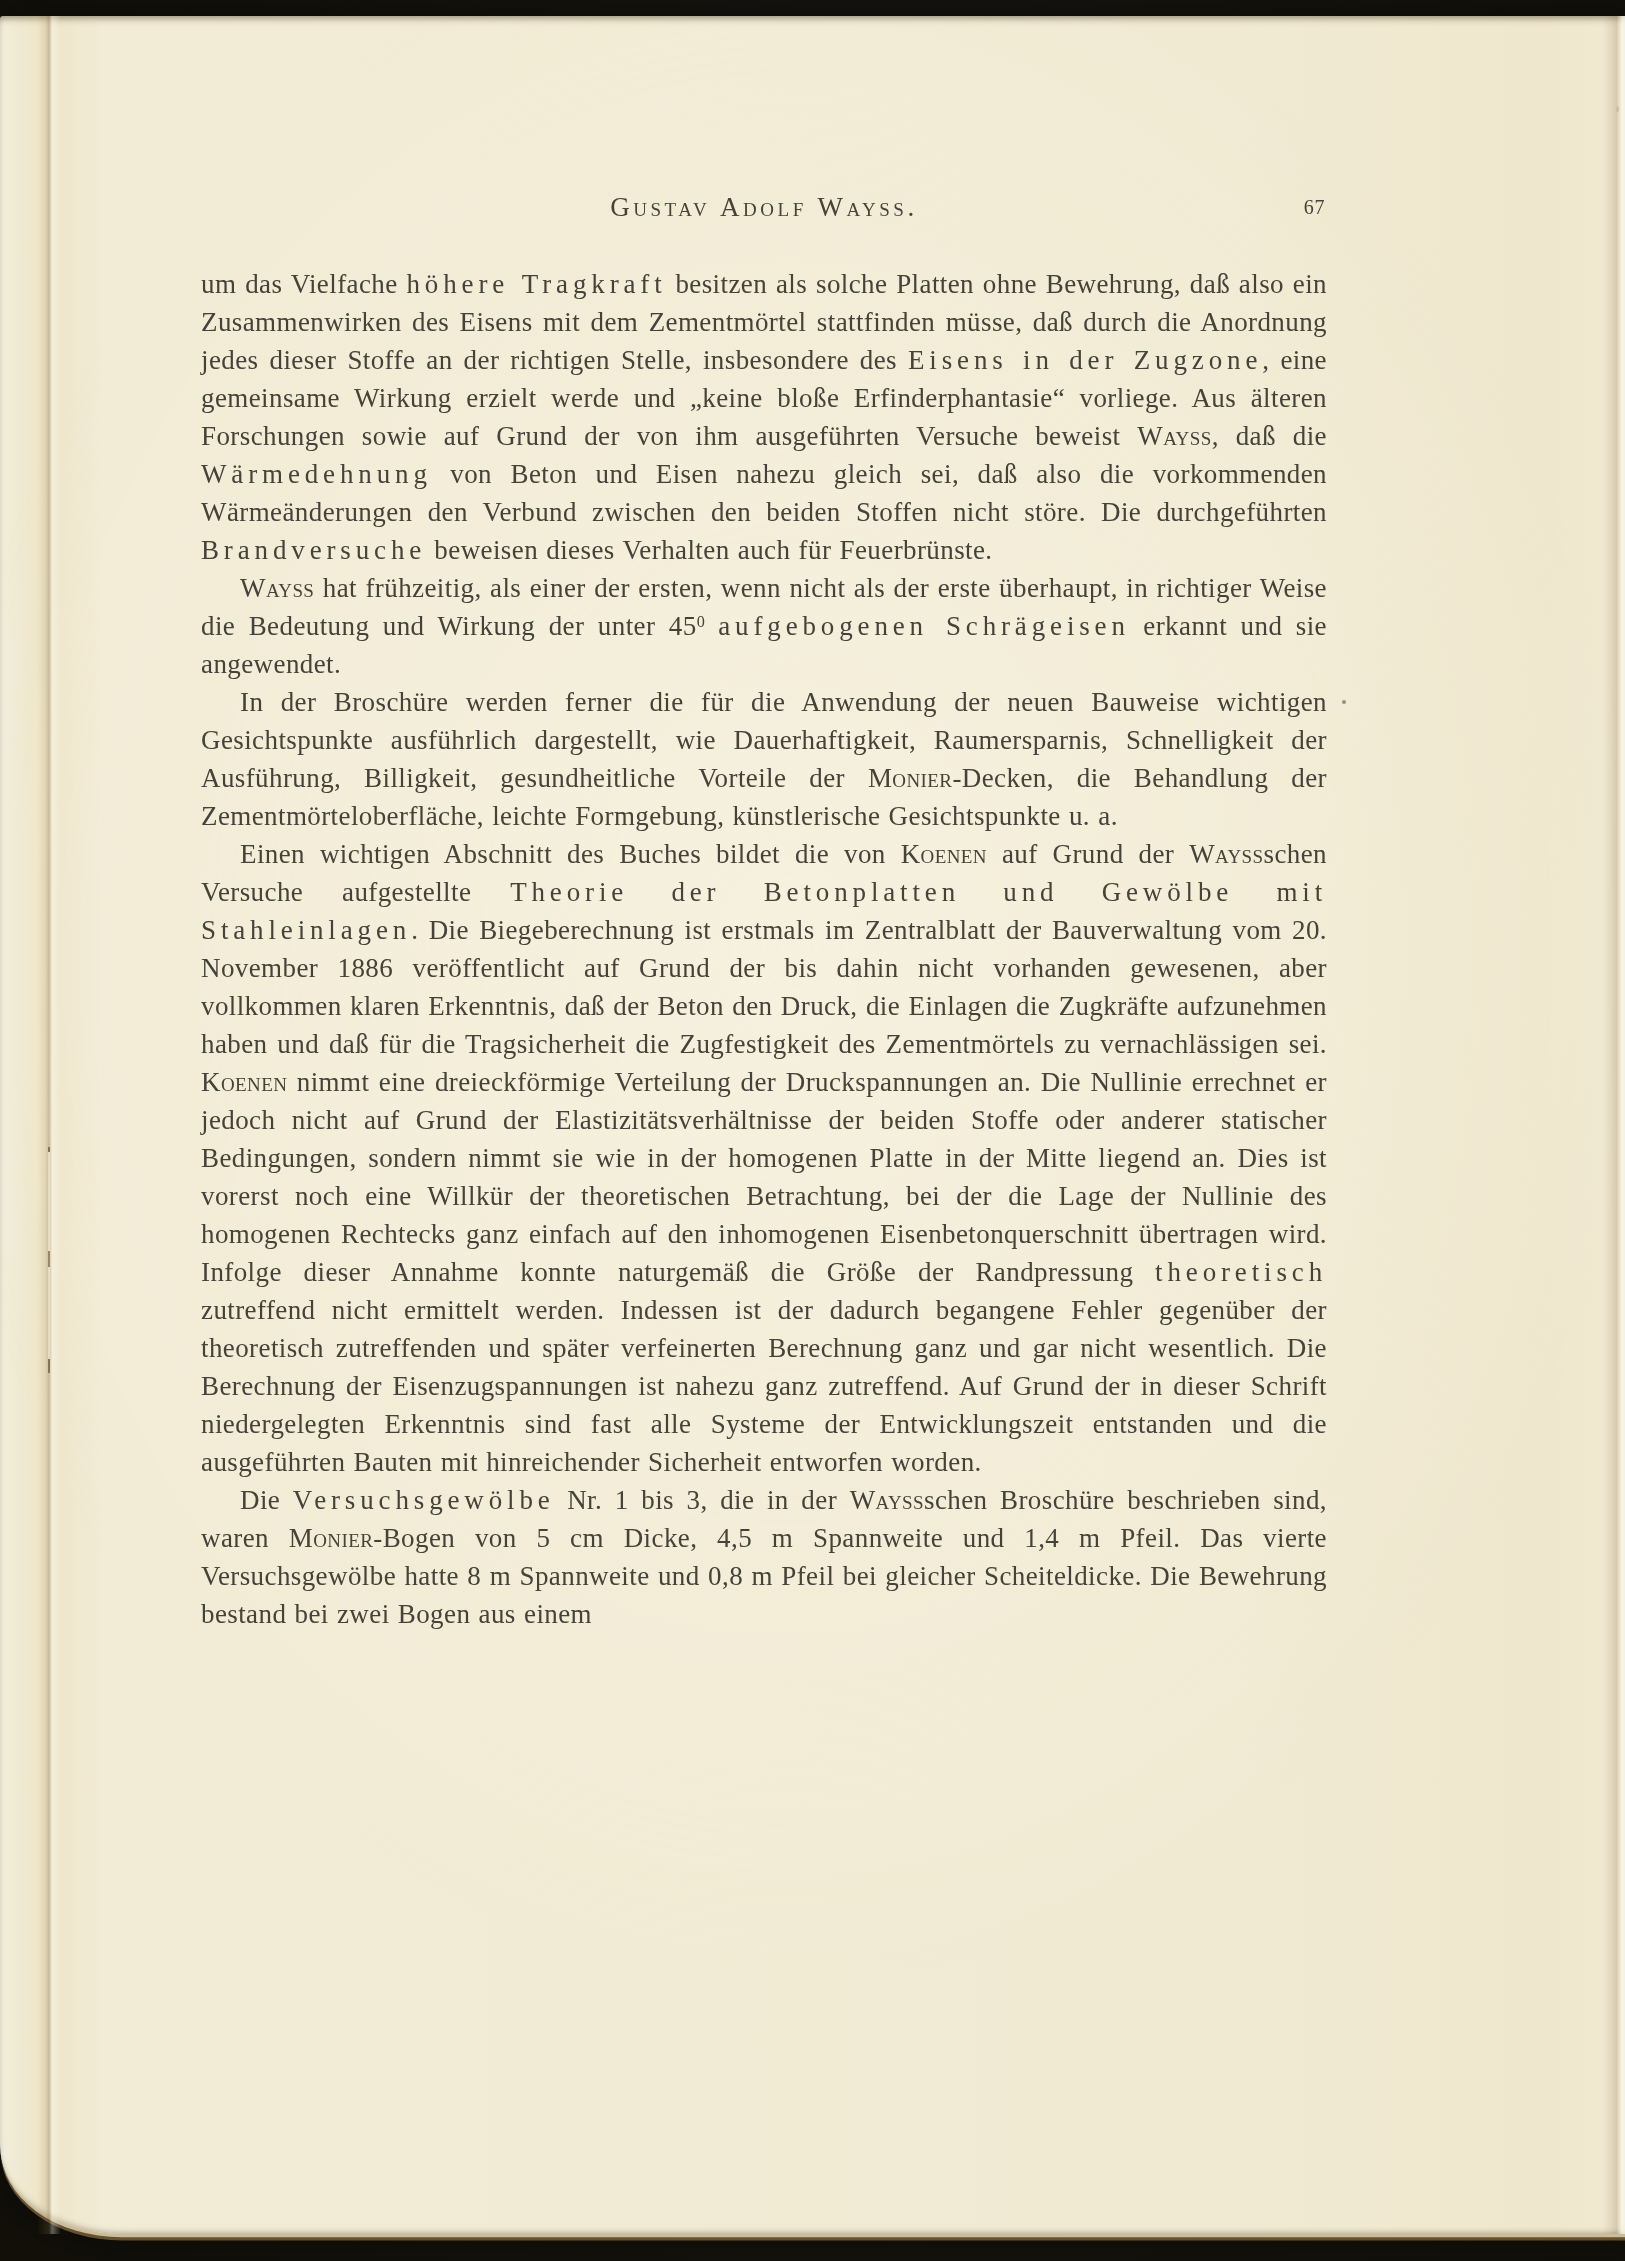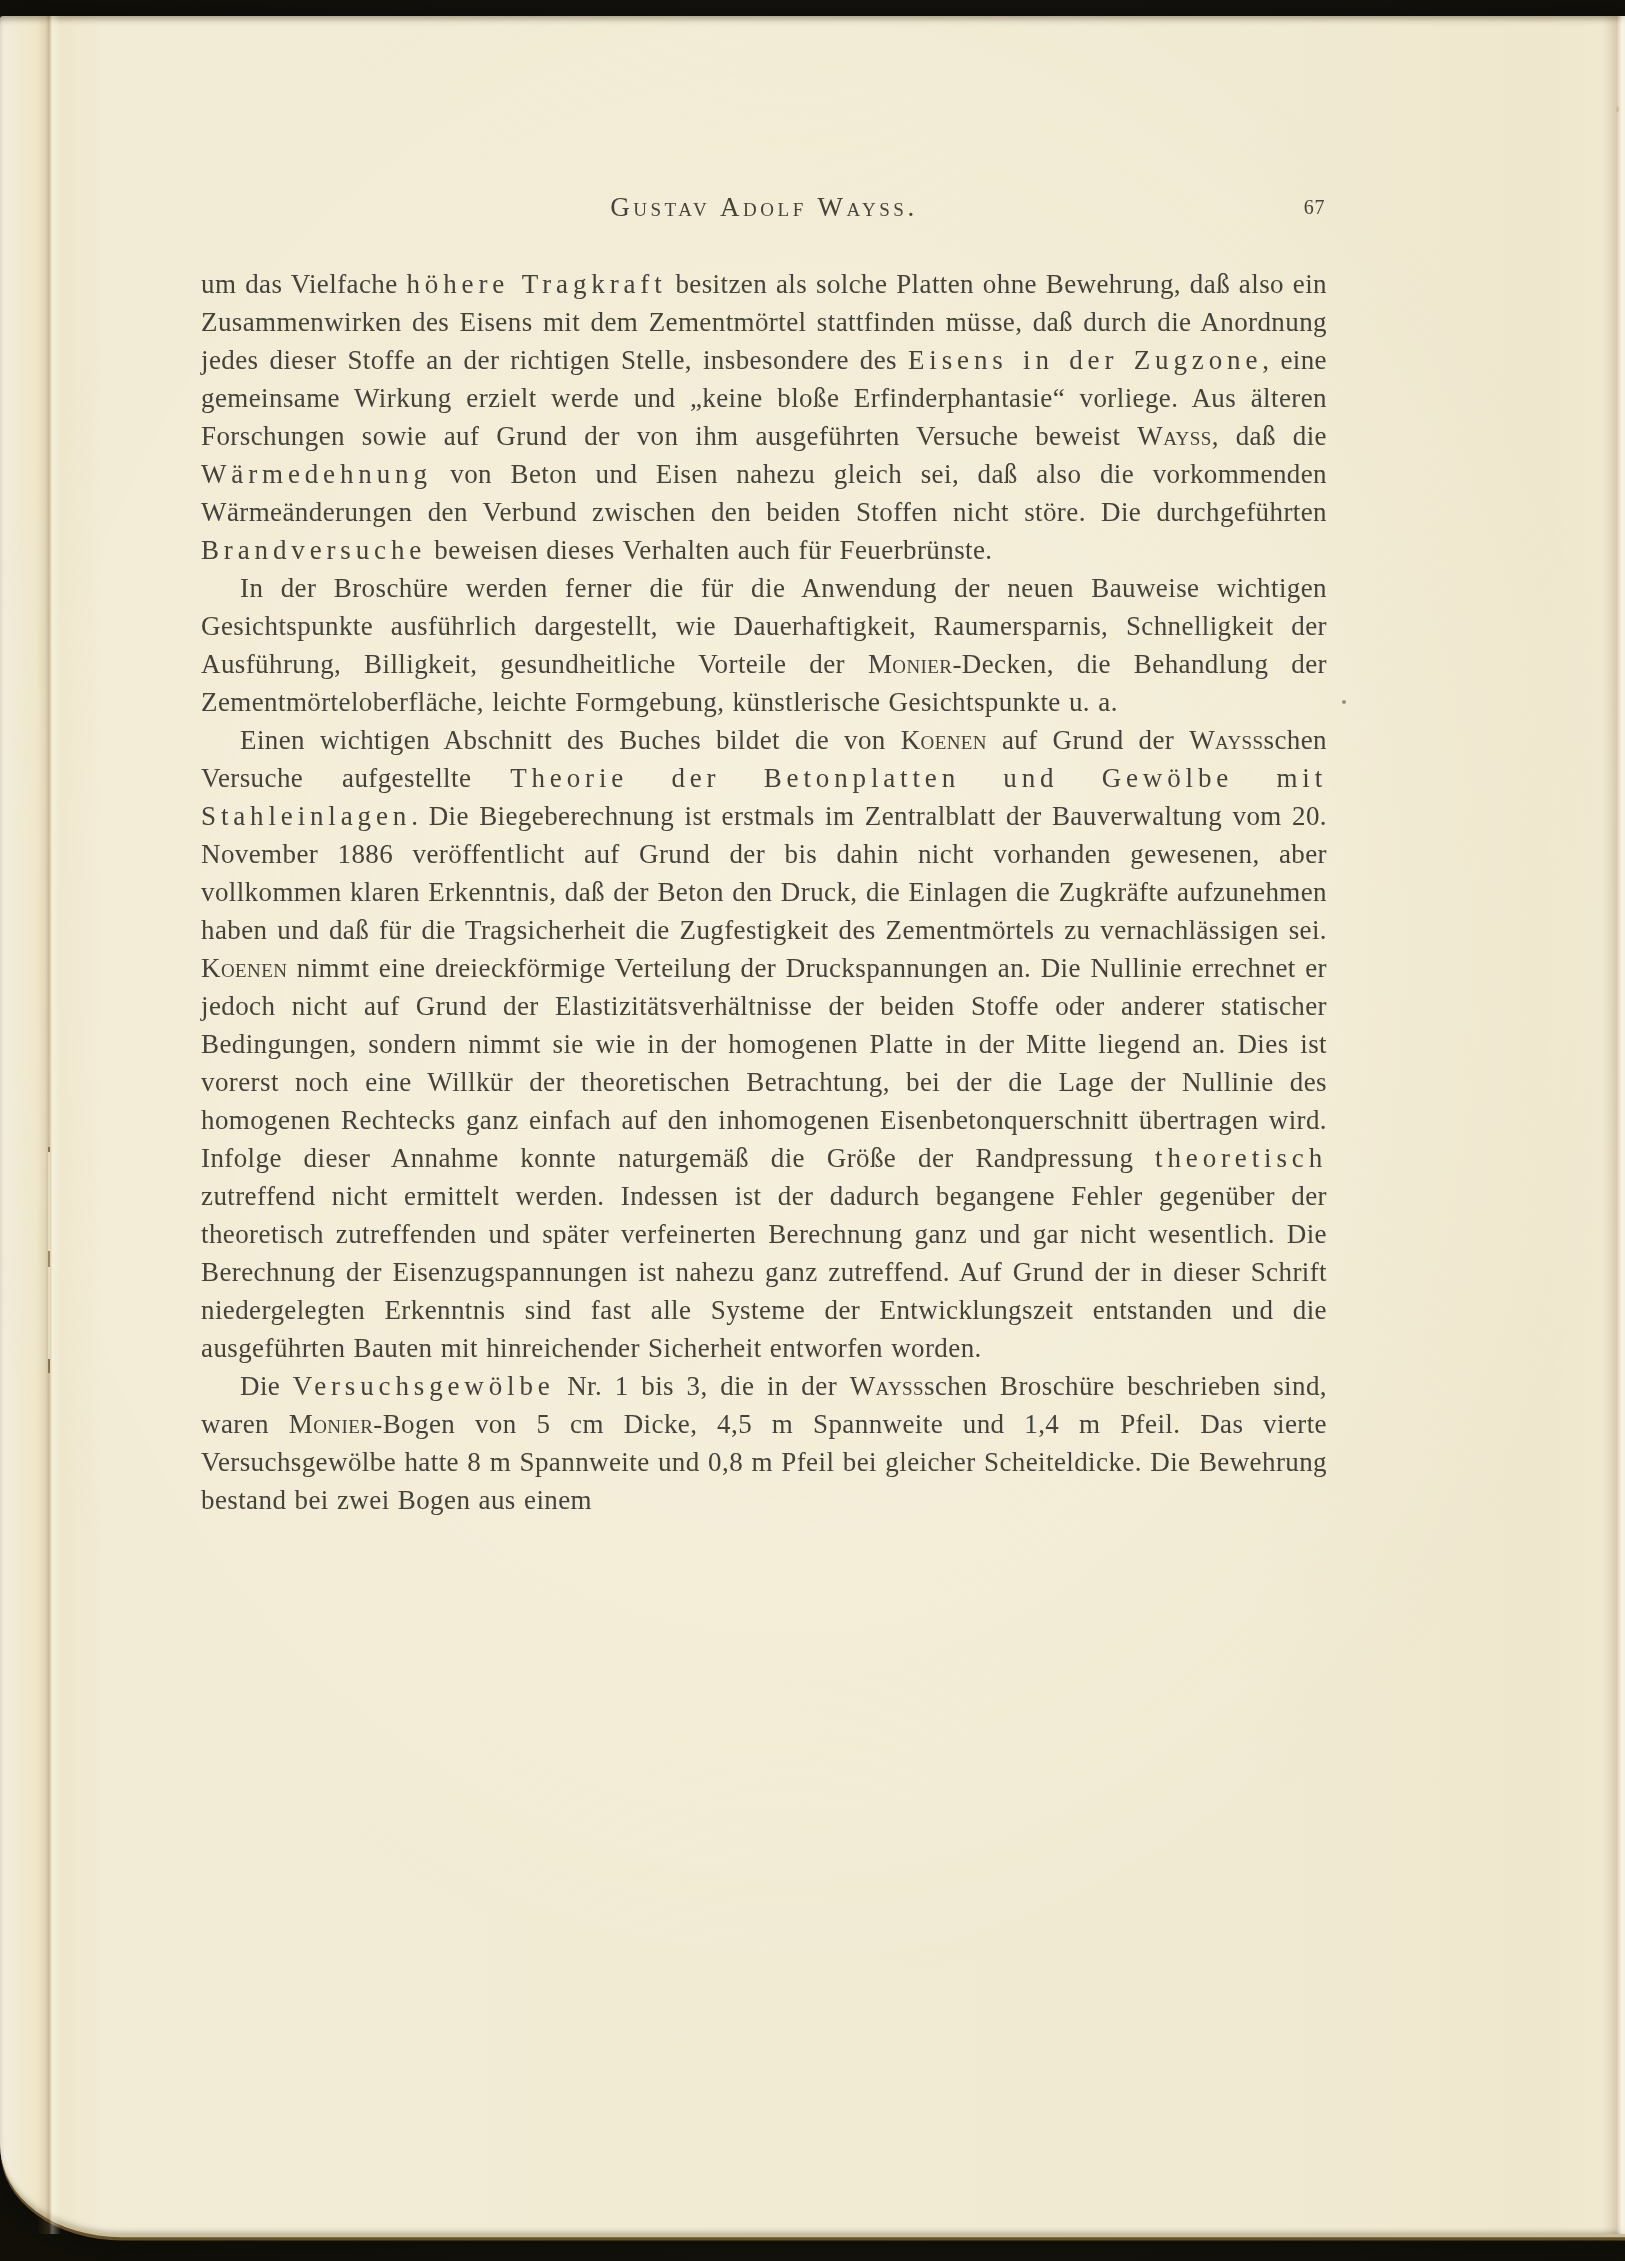--- a/index.html
+++ b/index.html
@@ -91,20 +91,21 @@
     <div class="right-edges"></div>
     <div class="speck-a"></div>
 
     <div class="text-block">
       <div class="header-row">
         <span class="running-title">Gustav Adolf Wayss.</span>
         <span class="page-number">67</span>
       </div>
       <div>
           <p class="para">um das Vielfache <span class="g">höhere Tragkraft</span> besitzen als solche Platten ohne Bewehrung, daß also ein Zusammenwirken des Eisens mit dem Zementmörtel stattfinden müsse, daß durch die Anordnung jedes dieser Stoffe an der richtigen Stelle, insbesondere des <span class="g">Eisens in der Zugzone</span>, eine gemeinsame Wirkung erzielt werde und „keine bloße Erfinderphantasie“ vorliege. Aus älteren Forschungen sowie auf Grund der von ihm ausgeführten Versuche beweist <span class="sc">Wayss</span>, daß die <span class="g">Wärmedehnung</span> von Beton und Eisen nahezu gleich sei, daß also die vorkommenden Wärmeänderungen den Verbund zwischen den beiden Stoffen nicht störe. Die durchgeführten <span class="g">Brandversuche</span> beweisen dieses Verhalten auch für Feuerbrünste.</p>
+          <p class="para indent"><span class="sc">Wayss</span> hat frühzeitig, als einer der ersten, wenn nicht als der erste überhaupt, in richtiger Weise die Bedeutung und Wirkung der unter 45<span class="sup">0</span> <span class="g">aufgebogenen Schrägeisen</span> erkannt und sie angewendet.</p>
           <p class="para indent">In der Broschüre werden ferner die für die Anwendung der neuen Bauweise wichtigen Gesichtspunkte ausführlich dargestellt, wie Dauerhaftigkeit, Raumersparnis, Schnelligkeit der Ausführung, Billigkeit, gesundheitliche Vorteile der <span class="sc">Monier</span>-Decken, die Behandlung der Zementmörteloberfläche, leichte Formgebung, künstlerische Gesichtspunkte u. a.</p>
           <p class="para indent">Einen wichtigen Abschnitt des Buches bildet die von <span class="sc">Koenen</span> auf Grund der <span class="sc">Wayss</span>schen Versuche aufgestellte <span class="g">Theorie der Betonplatten und Gewölbe mit Stahleinlagen</span>. Die Biegeberechnung ist erstmals im Zentralblatt der Bauverwaltung vom 20. November 1886 veröffentlicht auf Grund der bis dahin nicht vorhanden gewesenen, aber vollkommen klaren Erkenntnis, daß der Beton den Druck, die Einlagen die Zugkräfte aufzunehmen haben und daß für die Tragsicherheit die Zugfestigkeit des Zementmörtels zu vernachlässigen sei. <span class="sc">Koenen</span> nimmt eine dreieckförmige Verteilung der Druckspannungen an. Die Nullinie errechnet er jedoch nicht auf Grund der Elastizitätsverhältnisse der beiden Stoffe oder anderer statischer Bedingungen, sondern nimmt sie wie in der homogenen Platte in der Mitte liegend an. Dies ist vorerst noch eine Willkür der theoretischen Betrachtung, bei der die Lage der Nullinie des homogenen Rechtecks ganz einfach auf den inhomogenen Eisenbetonquerschnitt übertragen wird. Infolge dieser Annahme konnte naturgemäß die Größe der Randpressung <span class="g">theoretisch</span> zutreffend nicht ermittelt werden. Indessen ist der dadurch begangene Fehler gegenüber der theoretisch zutreffenden und später verfeinerten Berechnung ganz und gar nicht wesentlich. Die Berechnung der Eisenzugspannungen ist nahezu ganz zutreffend. Auf Grund der in dieser Schrift niedergelegten Erkenntnis sind fast alle Systeme der Entwicklungszeit entstanden und die ausgeführten Bauten mit hinreichender Sicherheit entworfen worden.</p>
           <p class="para indent">Die <span class="g">Versuchsgewölbe</span> Nr. 1 bis 3, die in der <span class="sc">Wayss</span>schen Broschüre beschrieben sind, waren <span class="sc">Monier</span>-Bogen von 5 cm Dicke, 4,5 m Spannweite und 1,4 m Pfeil. Das vierte Versuchsgewölbe hatte 8 m Spannweite und 0,8 m Pfeil bei gleicher Scheiteldicke. Die Bewehrung bestand bei zwei Bogen aus einem</p>
         </div>
     </div>
   </div>
   <div class="speck-b"></div>
 </div>
 
 

